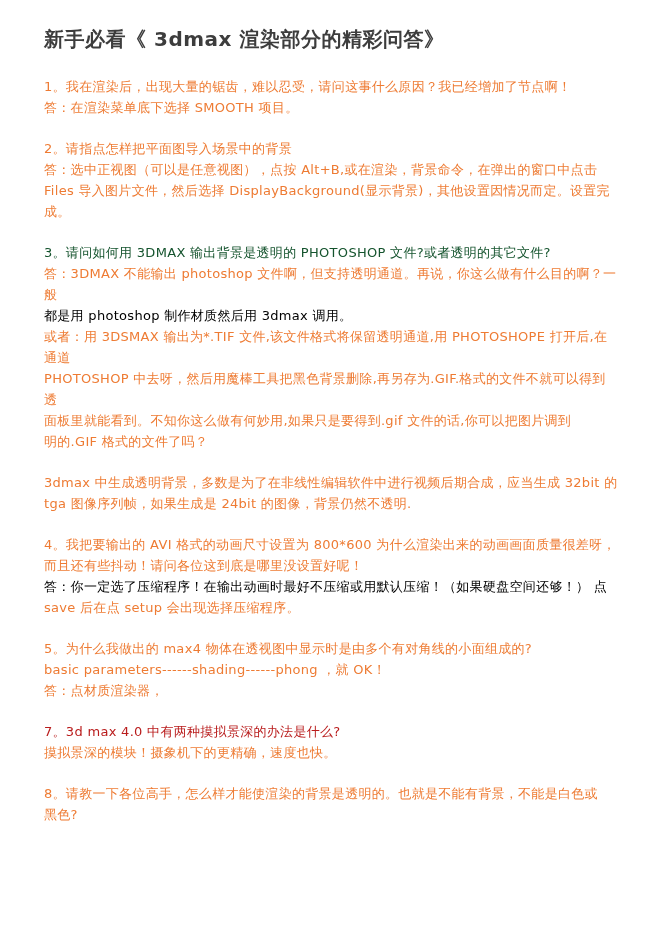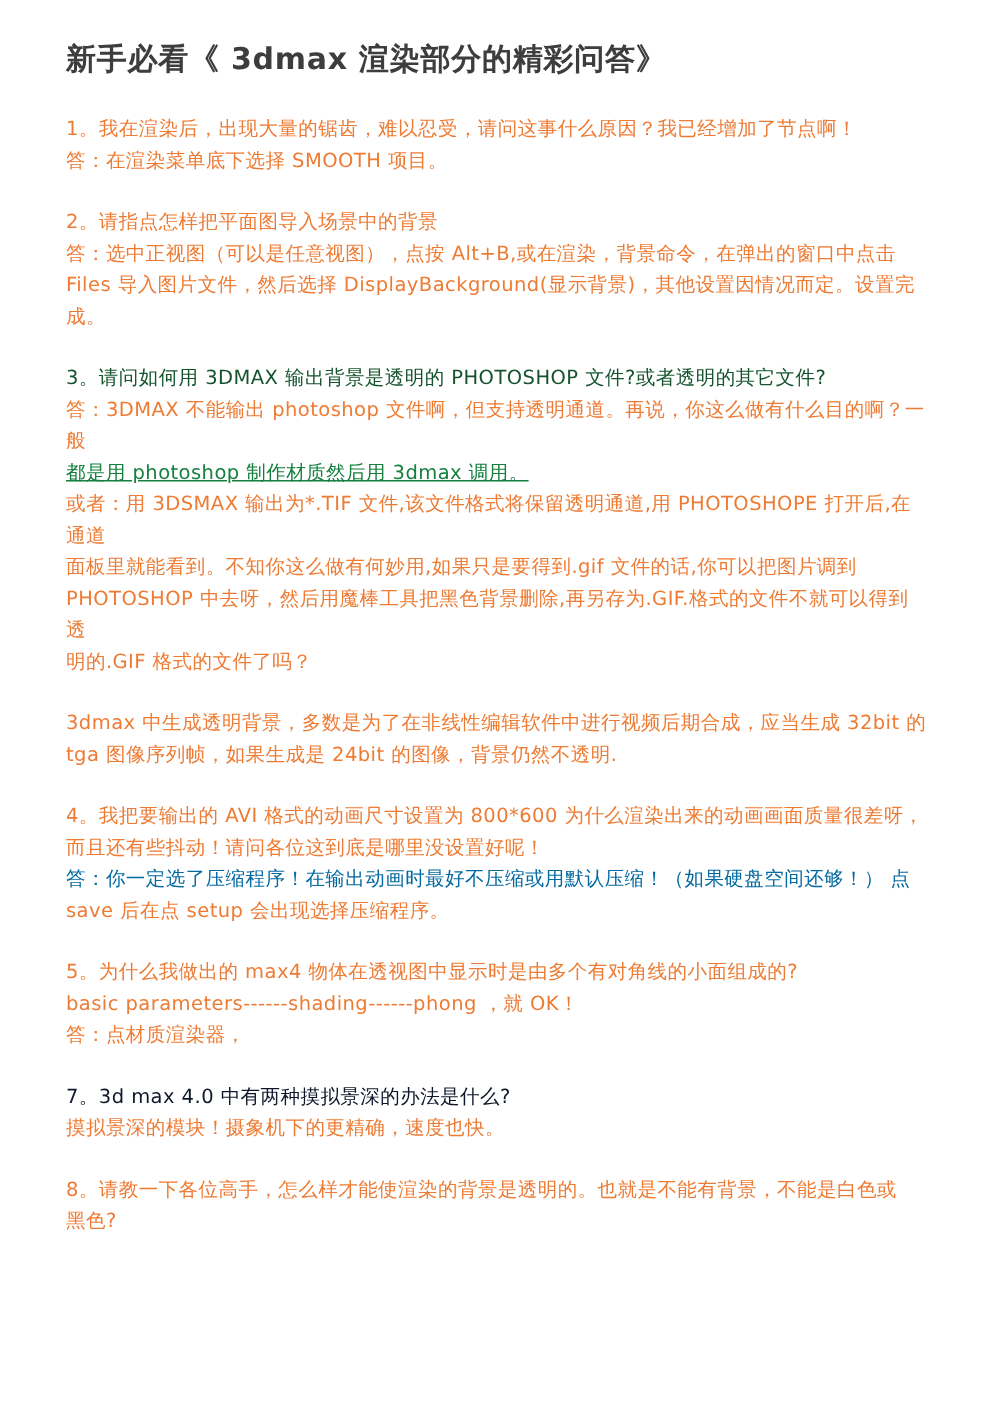--- a/index.html
+++ b/index.html
@@ -44,43 +44,43 @@
       </div>
       <div class="para">
         <div class="line" style="color: rgb(238, 123, 51);">2。请指点怎样把平面图导入场景中的背景</div>
         <div class="line" style="color: rgb(238, 123, 51);">答：选中正视图（可以是任意视图），点按 Alt+B,或在渲染，背景命令，在弹出的窗口中点击</div>
         <div class="line" style="color: rgb(238, 123, 51);">Files 导入图片文件，然后选择 DisplayBackground(显示背景)，其他设置因情况而定。设置完</div>
         <div class="line" style="color: rgb(238, 123, 51);">成。</div>
       </div>
       <div class="para">
         <div class="line" style="color: #14532d;">3。请问如何用 3DMAX 输出背景是透明的 PHOTOSHOP 文件?或者透明的其它文件?</div>
         <div class="line" style="color: rgb(238, 123, 51);">答：3DMAX 不能输出 photoshop 文件啊，但支持透明通道。再说，你这么做有什么目的啊？一般</div>
-        <div class="line" style="color: #15803d; text-decoration: underline;">都是用 photoshop 制作材质然后用 3dmax 调用。</div>
+        <div class="line" style="color: #000000;">都是用 photoshop 制作材质然后用 3dmax 调用。</div>
         <div class="line" style="color: rgb(238, 123, 51);">或者：用 3DSMAX 输出为*.TIF 文件,该文件格式将保留透明通道,用 PHOTOSHOPE 打开后,在通道</div>
+        <div class="line" style="color: rgb(238, 123, 51);">PHOTOSHOP 中去呀，然后用魔棒工具把黑色背景删除,再另存为.GIF.格式的文件不就可以得到透</div>
         <div class="line" style="color: rgb(238, 123, 51);">面板里就能看到。不知你这么做有何妙用,如果只是要得到.gif 文件的话,你可以把图片调到</div>
-        <div class="line" style="color: rgb(238, 123, 51);">PHOTOSHOP 中去呀，然后用魔棒工具把黑色背景删除,再另存为.GIF.格式的文件不就可以得到透</div>
         <div class="line" style="color: rgb(238, 123, 51);">明的.GIF 格式的文件了吗？</div>
       </div>
       <div class="para">
         <div class="line" style="color: rgb(238, 123, 51);">3dmax 中生成透明背景，多数是为了在非线性编辑软件中进行视频后期合成，应当生成 32bit 的</div>
         <div class="line" style="color: rgb(238, 123, 51);">tga 图像序列帧，如果生成是 24bit 的图像，背景仍然不透明.</div>
       </div>
       <div class="para">
         <div class="line" style="color: rgb(238, 123, 51);">4。我把要输出的 AVI 格式的动画尺寸设置为 800*600 为什么渲染出来的动画画面质量很差呀，</div>
         <div class="line" style="color: rgb(238, 123, 51);">而且还有些抖动！请问各位这到底是哪里没设置好呢！</div>
-        <div class="line" style="color: #0369a1;">答：你一定选了压缩程序！在输出动画时最好不压缩或用默认压缩！（如果硬盘空间还够！） 点</div>
+        <div class="line" style="color: #000000;">答：你一定选了压缩程序！在输出动画时最好不压缩或用默认压缩！（如果硬盘空间还够！） 点</div>
         <div class="line" style="color: rgb(238, 123, 51);">save 后在点 setup 会出现选择压缩程序。</div>
       </div>
       <div class="para">
         <div class="line" style="color: rgb(238, 123, 51);">5。为什么我做出的 max4 物体在透视图中显示时是由多个有对角线的小面组成的?</div>
         <div class="line" style="color: rgb(238, 123, 51);">basic parameters------shading------phong ，就 OK！</div>
         <div class="line" style="color: rgb(238, 123, 51);">答：点材质渲染器，</div>
       </div>
       <div class="para">
-        <div class="line" style="color: #0f172a;">7。3d max 4.0 中有两种摸拟景深的办法是什么?</div>
+        <div class="line" style="color: #b91c1c;">7。3d max 4.0 中有两种摸拟景深的办法是什么?</div>
         <div class="line" style="color: rgb(238, 123, 51);">摸拟景深的模块！摄象机下的更精确，速度也快。</div>
       </div>
       <div class="para">
         <div class="line" style="color: rgb(238, 123, 51);">8。请教一下各位高手，怎么样才能使渲染的背景是透明的。也就是不能有背景，不能是白色或</div>
         <div class="line" style="color: rgb(238, 123, 51);">黑色?</div>
       </div>
     </div>
 </div>
 
 </body></html>

